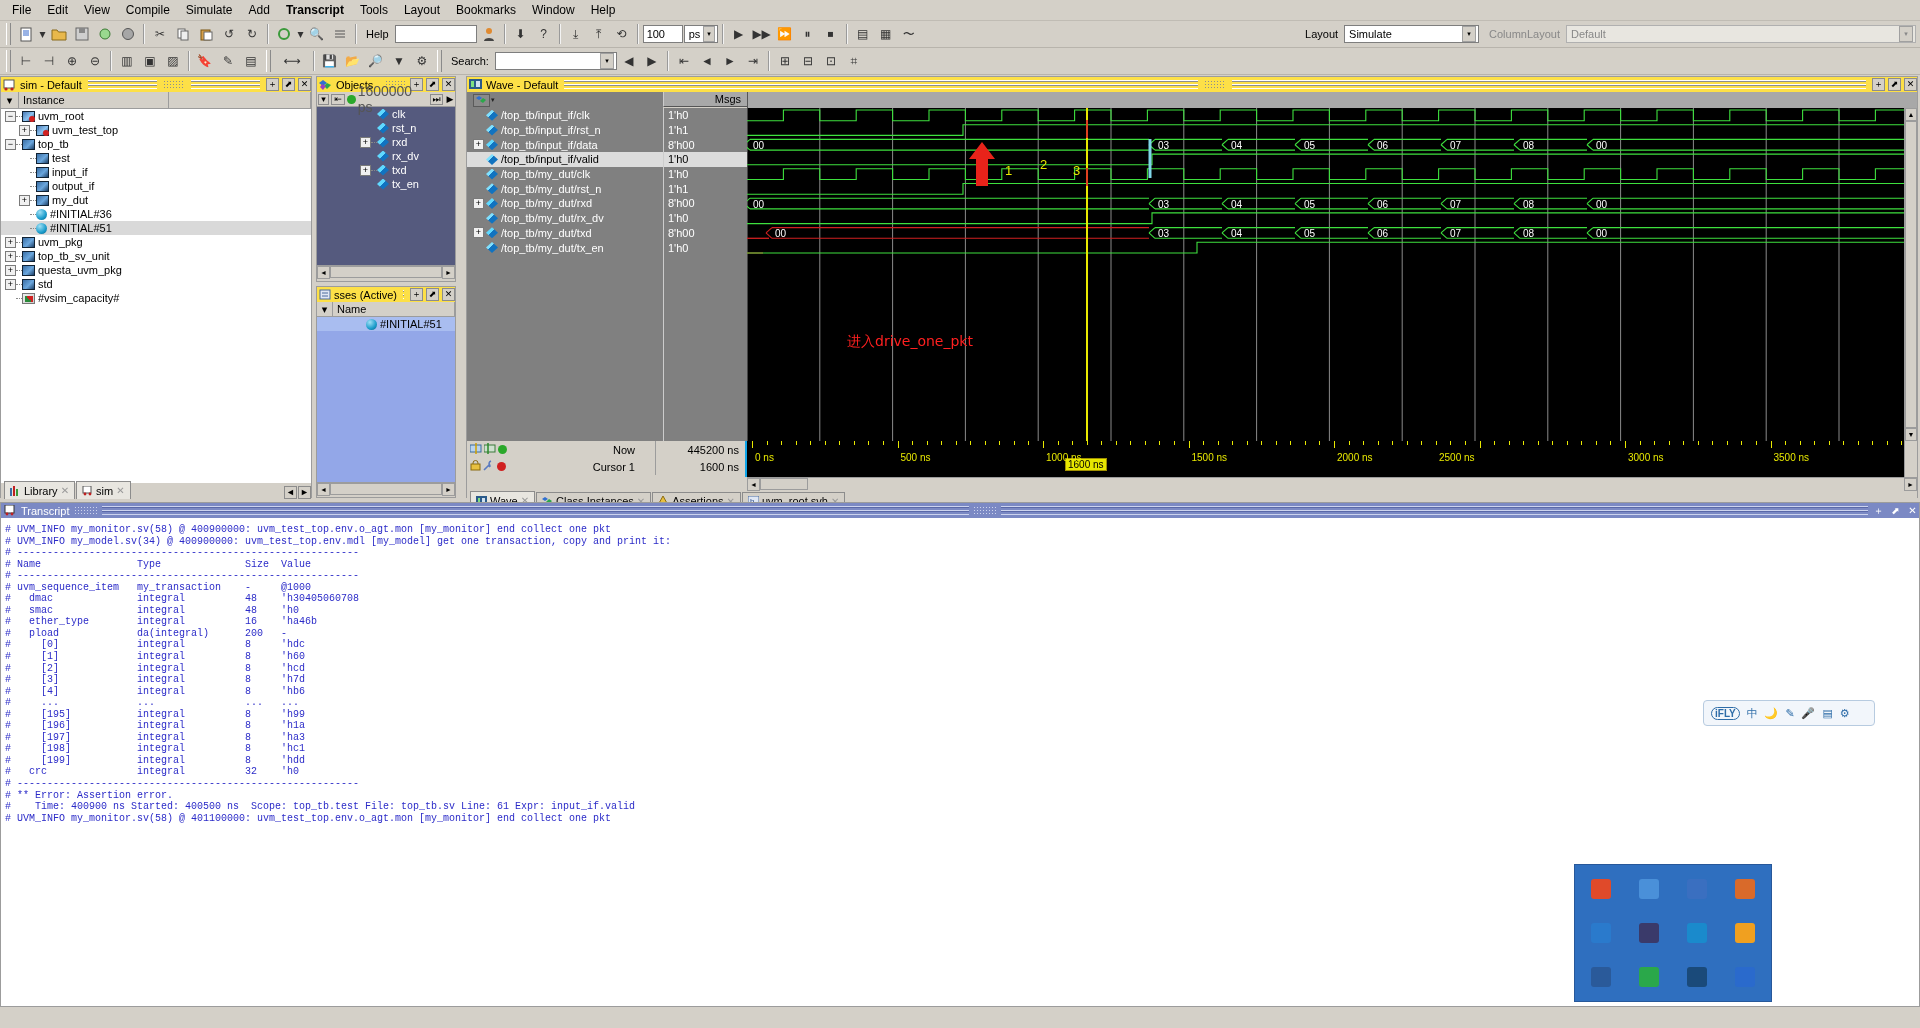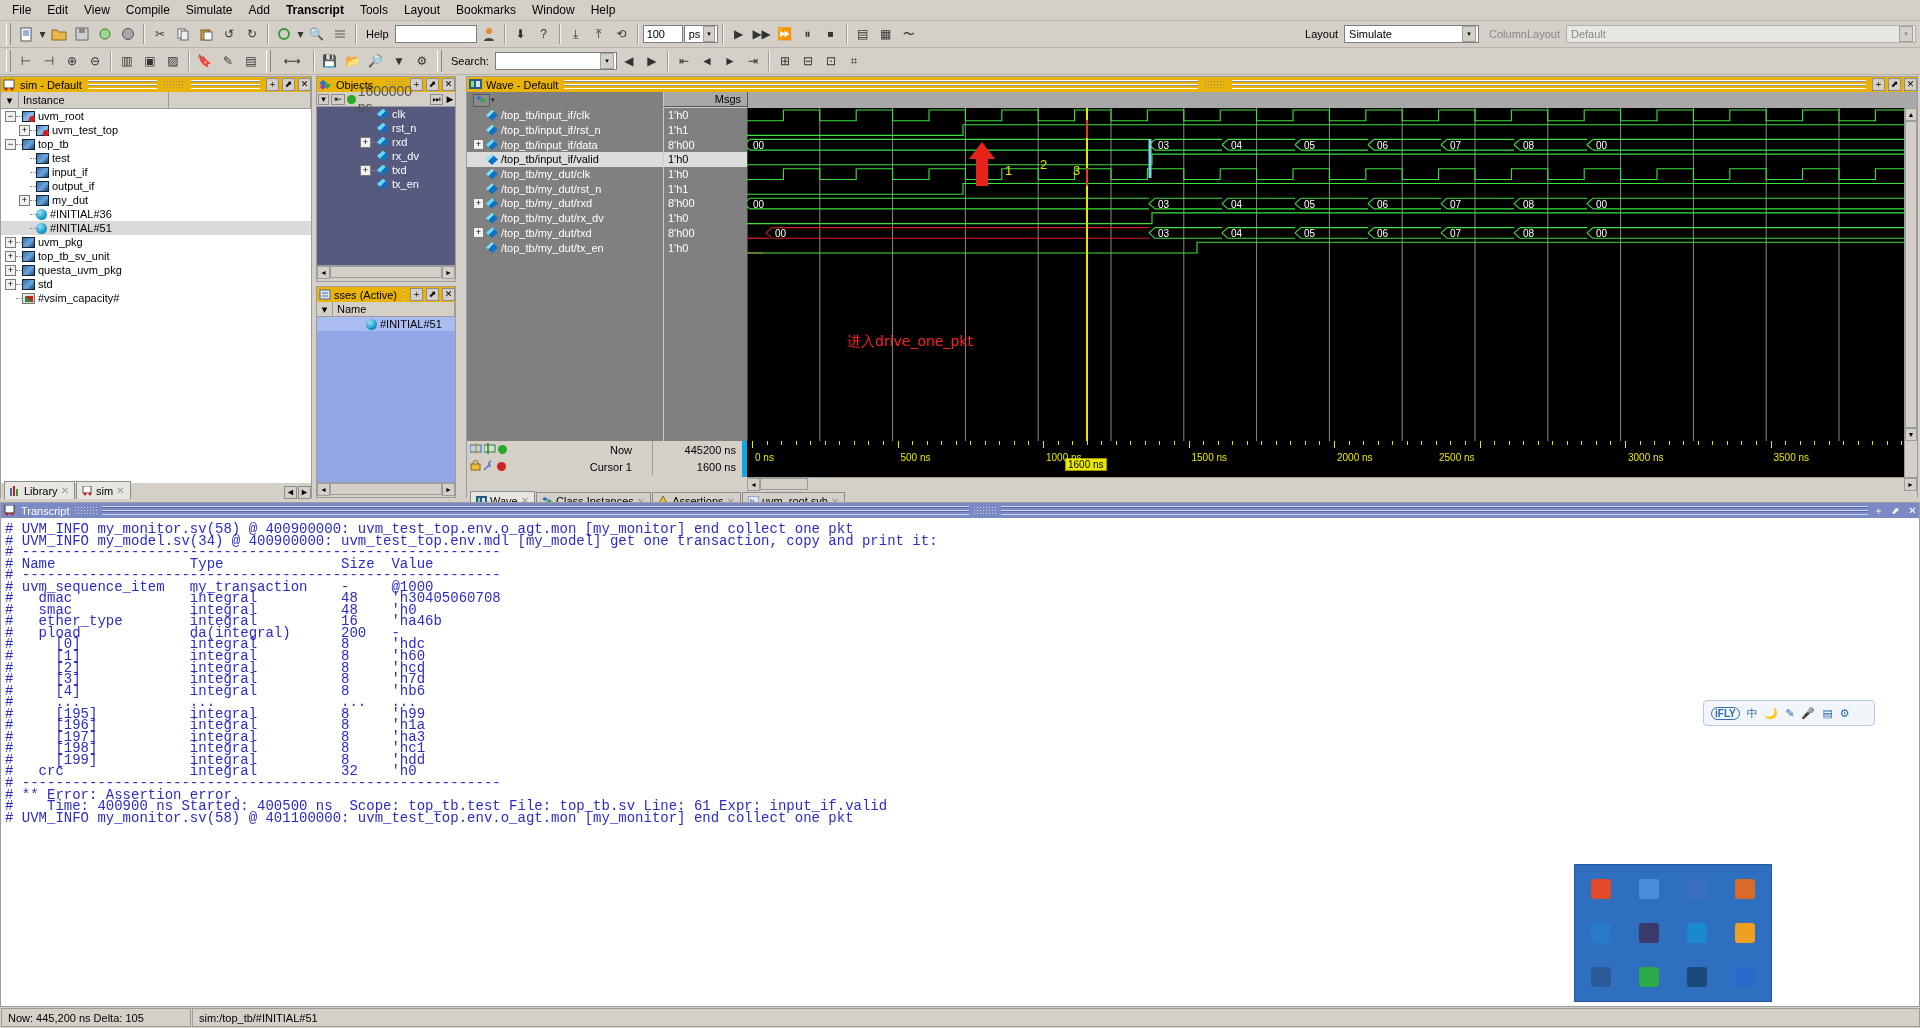--- a/index.html
+++ b/index.html
@@ -50,21 +50,21 @@
   }
   .tb-combo .arrow { width: 14px; height: 16px; background: #d4d0c8;
     border: 1px solid #a0a0a0; display: inline-flex; align-items: center;
     justify-content: center; font-size: 7px; margin-left: 3px; }
 
   
   .workarea { position: absolute; top: 76px; left: 0; width: 1920px; height: 422px; }
 
   .panel { position: absolute; background: #d4d0c8; border: 1px solid #9c9c9c; }
   .panel-title {
-    height: 15px; display: flex; align-items: center; background: #eab308;
+    height: 15px; display: flex; align-items: center; background: #fde047;
     font-size: 11px; padding-left: 2px; gap: 3px; overflow: hidden;
   }
   .panel-title .ttl { white-space: nowrap; }
   .panel-title .grip-lines { flex: 1; height: 9px;
      background: repeating-linear-gradient(to bottom,#fff 0 1px,#8e8e8e 1px 2px,transparent 2px 4px);
      margin: 0 3px; }
   .panel-title .dots { width: 22px; height: 9px;
      background-image: radial-gradient(#8e8e8e 40%, transparent 41%);
      background-size: 3px 3px; }
   .pt-btn { width: 13px; height: 13px; border: 1px solid #8c8c8c; background: #d4d0c8;
@@ -136,21 +136,21 @@
      font-size: 11px; white-space: nowrap; padding-left: 6px; }
   .wv-row.sel { background: #dcdcdc; color: #000; }
   .wv-val { height: 14.7px; display: flex; align-items: center; color: #fff;
      font-size: 11px; padding-left: 4px; }
   .wv-val.sel { background: #dcdcdc; color: #000; }
   .msgs-hdr { height: 15px; background: #a8a8a8; border-bottom: 1px solid #555;
      display: flex; align-items: center; justify-content: flex-end;
      padding-right: 6px; font-size: 11px; }
 
   .wv-bottom { height: 36px; display: flex; background: #d4d0c8; }
-  .wv-bl { width: 280px; border-right: 5px solid #0ea5e9; }
+  .wv-bl { width: 280px; border-right: 2px solid #0ea5e9; }
   .wv-bl-row { height: 17px; display: flex; align-items: center; font-size: 11px; }
   .wv-bl-icons { width: 76px; display: flex; align-items: center; gap: 2px; padding-left: 3px; }
   .wv-bl-lbl { flex: 1; text-align: right; padding-right: 6px; }
   .wv-bl-val { width: 90px; text-align: right; padding-right: 6px;
      border-left: 1px solid #9c9c9c; height: 17px; display: flex;
      align-items: center; justify-content: flex-end; margin-left: 14px; }
   .ruler { flex: 1; background: #000; position: relative; }
   .ruler .tick-lbl { position: absolute; color: #e8e800; font-size: 10px; top: 11px; }
   .ruler .tickmark { position: absolute; top: 0; width: 1px; height: 7px; background: #e8e800; }
 
@@ -164,21 +164,21 @@
     align-items: center; gap: 4px; padding-left: 3px; font-size: 11px;
   }
   .tr-title .lines { flex: 1; height: 9px;
      background: repeating-linear-gradient(to bottom,#cdd4ee 0 1px,#5a68a8 1px 2px,transparent 2px 4px); }
   .tr-title .dots2 { width: 24px; height: 9px;
      background-image: radial-gradient(#cdd4ee 40%, transparent 41%); background-size: 3px 3px; }
   .tr-btn { width: 13px; height: 13px; display: inline-flex; align-items: center;
      justify-content: center; color: #fff; font-size: 10px; }
   .tr-text {
     background: #fff; height: 467px; overflow: hidden; padding: 0 0 0 4px;
-    font-family: "Liberation Mono", monospace; font-size: 14px; color: #2b2bc8;
+    font-family: "Liberation Mono", monospace; font-size: 10px; color: #2b2bc8;
     line-height: 11.55px; white-space: pre;
   }
   .tr-text .clip { display: block; height: 6px; overflow: hidden; }
 
   
   .statusbar {
     position: absolute; left: 0; bottom: 0; width: 1920px; height: 21px;
     background: #d4d0c8; display: flex; align-items: stretch; font-size: 11px;
   }
   .sb-cell { border: 1px solid #9c9c9c; display: flex; align-items: center;
@@ -1103,24 +1103,20 @@
       <span class="lines"></span>
       <span class="dots2"></span>
       <span class="lines"></span>
       <span class="tr-btn">＋</span>
       <span class="tr-btn">⬈</span>
       <span class="tr-btn">✕</span>
     </div>
     <div class="tr-text" id="tr-text"><span class="clip"></span><div># UVM_INFO my_monitor.sv(58) @ 400900000: uvm_test_top.env.o_agt.mon [my_monitor] end collect one pkt</div><div># UVM_INFO my_model.sv(34) @ 400900000: uvm_test_top.env.mdl [my_model] get one transaction, copy and print it:</div><div># ---------------------------------------------------------</div><div># Name                Type              Size  Value</div><div># ---------------------------------------------------------</div><div># uvm_sequence_item   my_transaction    -     @1000</div><div>#   dmac              integral          48    'h30405060708</div><div>#   smac              integral          48    'h0</div><div>#   ether_type        integral          16    'ha46b</div><div>#   pload             da(integral)      200   -</div><div>#     [0]             integral          8     'hdc</div><div>#     [1]             integral          8     'h60</div><div>#     [2]             integral          8     'hcd</div><div>#     [3]             integral          8     'h7d</div><div>#     [4]             integral          8     'hb6</div><div>#     ...             ...               ...   ...</div><div>#     [195]           integral          8     'h99</div><div>#     [196]           integral          8     'h1a</div><div>#     [197]           integral          8     'ha3</div><div>#     [198]           integral          8     'hc1</div><div>#     [199]           integral          8     'hdd</div><div>#   crc               integral          32    'h0</div><div># ---------------------------------------------------------</div><div># ** Error: Assertion error.</div><div>#    Time: 400900 ns Started: 400500 ns  Scope: top_tb.test File: top_tb.sv Line: 61 Expr: input_if.valid</div><div># UVM_INFO my_monitor.sv(58) @ 401100000: uvm_test_top.env.o_agt.mon [my_monitor] end collect one pkt</div></div>
   </div>
 
-  <div class="statusbar">
-    <div class="sb-cell" style="width:190px">Now: 445,200 ns  Delta: 105</div>
-    <div class="sb-cell" style="flex:1">sim:/top_tb/#INITIAL#51</div>
-  </div>
 
   <div class="ime-bar">
     <span class="logo">iFLY</span>
     <span class="cjk">中</span>
     <span>🌙</span>
     <span>✎</span>
     <span>🎤</span>
     <span>▤</span>
     <span>⚙</span>
   </div>

